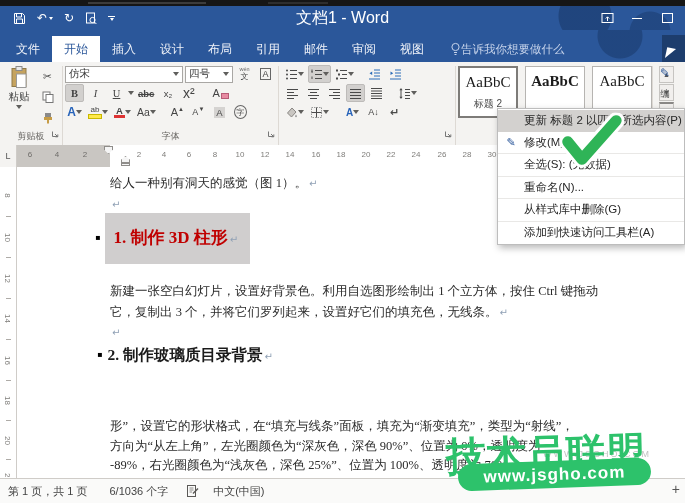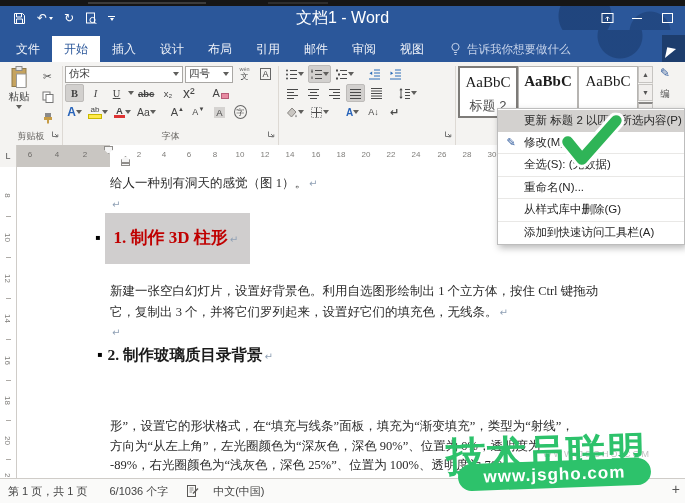--- a/index.html
+++ b/index.html
@@ -20,21 +20,21 @@
   .caret{width:0;height:0;border-left:3px solid transparent;border-right:3px solid transparent;border-top:4px solid #5f5e5c;display:inline-block;}
   .caret.w{border-top-color:#fff;border-left-width:2.5px;border-right-width:2.5px;border-top-width:3px;}
   #wintitle{position:absolute;left:0;right:0;top:0;height:24px;display:flex;align-items:center;justify-content:center;font-size:16px;color:#fff;}
   .winctl{position:absolute;top:0;height:24px;display:flex;align-items:center;justify-content:center;width:20px;color:#fff;}
   
   #tabsrow{left:0;top:30px;width:685px;height:32px;background:#2b579a;
     background-image:radial-gradient(circle at 620px 6px, rgba(23,54,102,.5) 0 22px, transparent 23px);
     display:flex;align-items:flex-end;color:#fff;}
   .tab{height:26px;display:flex;align-items:center;padding:0 12px;font-size:12px;color:#f0f3f9;}
   .tab.active{background:#fff;color:#2b579a;}
-  .tellme{height:26px;display:flex;align-items:center;gap:6px;margin-left:14px;font-size:11.5px;color:#c6d3ea;}
+  .tellme{height:26px;display:flex;align-items:center;margin-left:14px;font-size:11.5px;color:#c6d3ea;}
   #cutbox{right:0;top:35px;width:23px;height:27px;background:#1d3d6d;}
   #cutbox .arr{position:absolute;left:4px;bottom:3px;width:0;height:0;border-right:9px solid transparent;border-top:11px solid #fff;transform:rotate(12deg);}
   
   #ribbon{left:0;top:62px;width:685px;height:83px;background:#f4f3f1;border-bottom:1px solid #cfccc8;}
   .vsep{position:absolute;top:4px;height:134px;width:1px;background:#ddd9d4;}
   .grplabel{position:absolute;bottom:2px;left:0;right:0;text-align:center;font-size:9px;color:#6a6865;}
   .launcher{position:absolute;right:3px;bottom:3px;}
   .rb{height:16px;min-width:15px;display:inline-flex;align-items:center;justify-content:center;
       font-size:10.5px;color:#444;padding:0 1px;border:1px solid transparent;border-radius:2px;}
   .rb.pressed{background:#d2d0ce;border-color:#bdbbb9;}
@@ -43,21 +43,21 @@
   .r{position:absolute;display:flex;align-items:center;gap:2px;}
   .serifB{font-family:"Liberation Serif","DejaVu Serif",serif;}
   .ylwbar{display:block;width:12px;height:3px;background:#ffe94a;border:1px solid #c9b800;margin-top:0;}
   .redbar{display:block;width:11px;height:3px;background:#d33;margin-top:0;}
   .stack{display:flex;flex-direction:column;align-items:center;line-height:1;}
   
   .sgitem{width:60px;height:52px;background:#fff;border:1px solid #b6b4b1;display:flex;flex-direction:column;
           align-items:center;justify-content:flex-start;padding-top:6px;box-sizing:border-box;}
   .sgitem.sel{border:2px solid #7d7b78;}
   .sgprev{font-size:15px;color:#1c1c1c;font-family:"Liberation Serif","DejaVu Serif",serif;}
-  .sglab{font-size:13px;color:#4a4a4a;margin-top:6px;}
+  .sglab{font-size:10px;color:#4a4a4a;margin-top:6px;}
   .sgscroll{width:15px;height:17px;background:#f1efed;border:1px solid #c6c4c1;display:flex;align-items:center;justify-content:center;font-size:7px;color:#555;box-sizing:border-box;}
   
   #ctxmenu{left:497px;top:108px;width:186px;background:#fff;border:1px solid #bdbdbd;
            box-shadow:2px 3px 7px rgba(0,0,0,.28);z-index:50;padding:1px 0;}
   .mi{height:21.5px;display:flex;align-items:center;font-size:11.5px;color:#262626;}
   .mi .gutter{width:26px;text-align:center;font-size:11px;color:#2b579a;flex:none;}
   .mi.hl{background:#d3d1cf;}
   .mi.sep{border-top:1px solid #e9e8e6;}
   
   #rulerh{left:0;top:145px;width:685px;height:22px;background:#fff;border-bottom:1px solid #c9c6c2;}
@@ -392,21 +392,21 @@
             <span style="font-size:11px;font-weight:bold;color:#4a4a4a;">↵</span>
           </span>
       </div>
       <span class="launcher"><svg width="8" height="8" viewBox="0 0 8 8">
             <path d="M1.5 1.5v5h5" fill="none" stroke="#777"></path>
             <path d="M4 4l2.8 2.8M6.8 4.4v2.4H4.4" fill="none" stroke="#777"></path>
           </svg></span>
     </div>
 
     <div class="abs" style="left:456px;top:0;width:229px;height:83px;">
-      <div class="r" style="left:2px;top:4px;gap:0;align-items:flex-start;">
+      <div class="r" style="left:2px;top:4px;gap:7px;align-items:flex-start;">
         <div class="sgitem sel">
           <span class="sgprev">AaBbC</span>
           <span class="sglab">标题 2</span>
         </div>
         <div class="sgitem">
           <span class="sgprev" style="font-weight:bold;">AaBbC</span>
           <span class="sglab"></span>
         </div>
         <div class="sgitem">
           <span class="sgprev">AaBbC</span>

